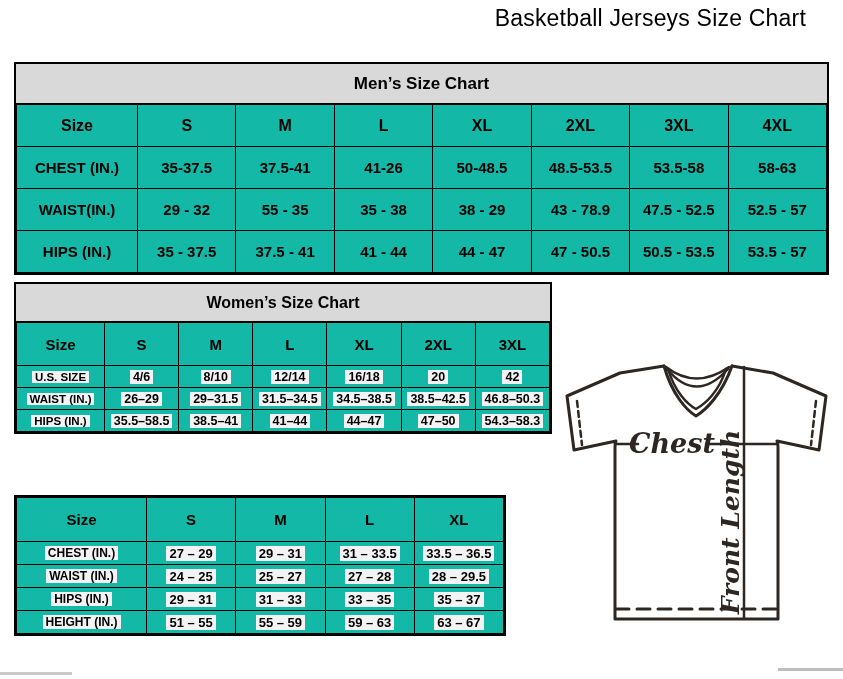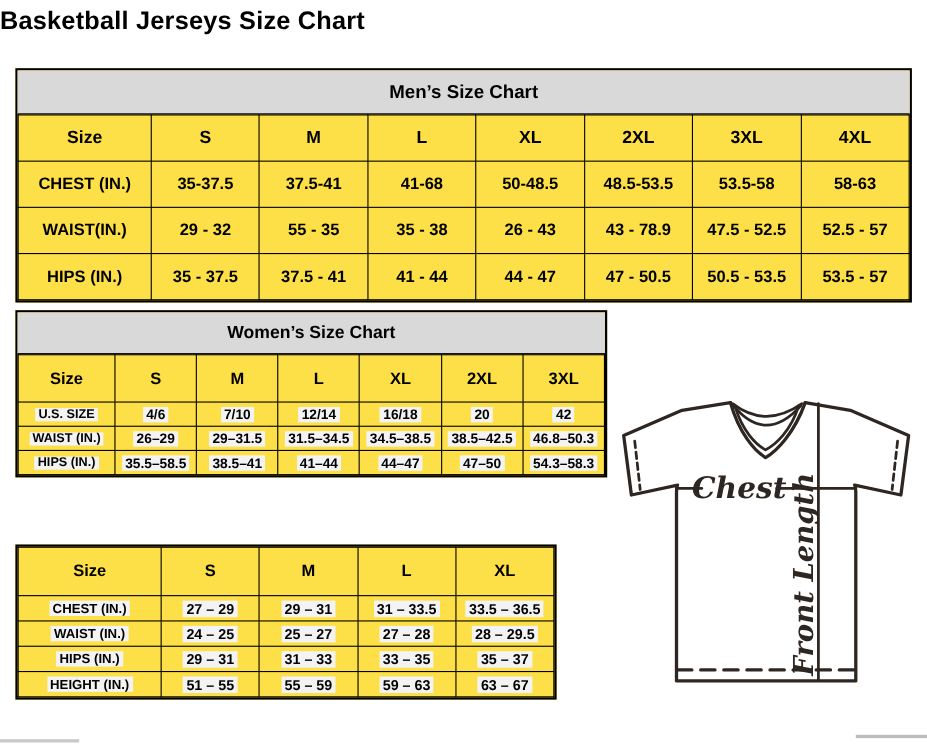--- a/index.html
+++ b/index.html
@@ -1,21 +1,21 @@
 <!DOCTYPE html>
 <html><head>
 <meta charset="utf-8">
 <style>
   html,body{margin:0;padding:0;background:#fff}
   #page{position:relative;width:843px;height:679px;background:#ffffff;overflow:hidden;
         font-family:"Liberation Sans",sans-serif;color:#000}
-  .page-title{position:absolute;top:5px;left:0;width:806px;text-align:left;
-              font-size:23px;font-weight:bold;letter-spacing:.2px}
-
-  .chart{position:absolute;border:2px solid #000;box-sizing:border-box;background:#fde047}
+  .page-title{position:absolute;top:5px;left:0;width:806px;text-align:right;
+              font-size:23px;font-weight:normal;letter-spacing:.2px}
+
+  .chart{position:absolute;border:2px solid #000;box-sizing:border-box;background:#14b8a6}
   .chart-title{background:#d9d9d9;border-bottom:1px solid #000;display:flex;
                align-items:center;justify-content:center;font-weight:bold}
 
   .mens{left:14px;top:62px;width:815px}
   .mens .chart-title{height:39px;font-size:17px}
   .womens{left:14px;top:282px;width:538px}
   .womens .chart-title{height:37px;font-size:16px}
   .youth{left:14px;top:495px;width:492px}
   .youth .chart-title{height:37px;font-size:16px}
 
@@ -76,32 +76,32 @@
             <td>2XL</td>
             <td>3XL</td>
             <td>4XL</td>
           </tr>
         </thead>
         <tbody>
           <tr>
             <td class="row-label"><span>CHEST (IN.)</span></td>
             <td><span>35-37.5</span></td>
             <td><span>37.5-41</span></td>
-            <td><span>41-68</span></td>
+            <td><span>41-26</span></td>
             <td><span>50-48.5</span></td>
             <td><span>48.5-53.5</span></td>
             <td><span>53.5-58</span></td>
             <td><span>58-63</span></td>
           </tr>
           <tr>
             <td class="row-label"><span>WAIST(IN.)</span></td>
             <td><span>29 - 32</span></td>
             <td><span>55 - 35</span></td>
             <td><span>35 - 38</span></td>
-            <td><span>26 - 43</span></td>
+            <td><span>38 - 29</span></td>
             <td><span>43 - 78.9</span></td>
             <td><span>47.5 - 52.5</span></td>
             <td><span>52.5 - 57</span></td>
           </tr>
           <tr>
             <td class="row-label"><span>HIPS (IN.)</span></td>
             <td><span>35 - 37.5</span></td>
             <td><span>37.5 - 41</span></td>
             <td><span>41 - 44</span></td>
             <td><span>44 - 47</span></td>
@@ -133,21 +133,21 @@
             <td>L</td>
             <td>XL</td>
             <td>2XL</td>
             <td>3XL</td>
           </tr>
         </thead>
         <tbody>
           <tr>
             <td class="row-label"><span class="hl">U.S. SIZE</span></td>
             <td><span class="hl">4/6</span></td>
-            <td><span class="hl">7/10</span></td>
+            <td><span class="hl">8/10</span></td>
             <td><span class="hl">12/14</span></td>
             <td><span class="hl">16/18</span></td>
             <td><span class="hl">20</span></td>
             <td><span class="hl">42</span></td>
           </tr>
           <tr>
             <td class="row-label"><span class="hl">WAIST (IN.)</span></td>
             <td><span class="hl">26–29</span></td>
             <td><span class="hl">29–31.5</span></td>
             <td><span class="hl">31.5–34.5</span></td>

